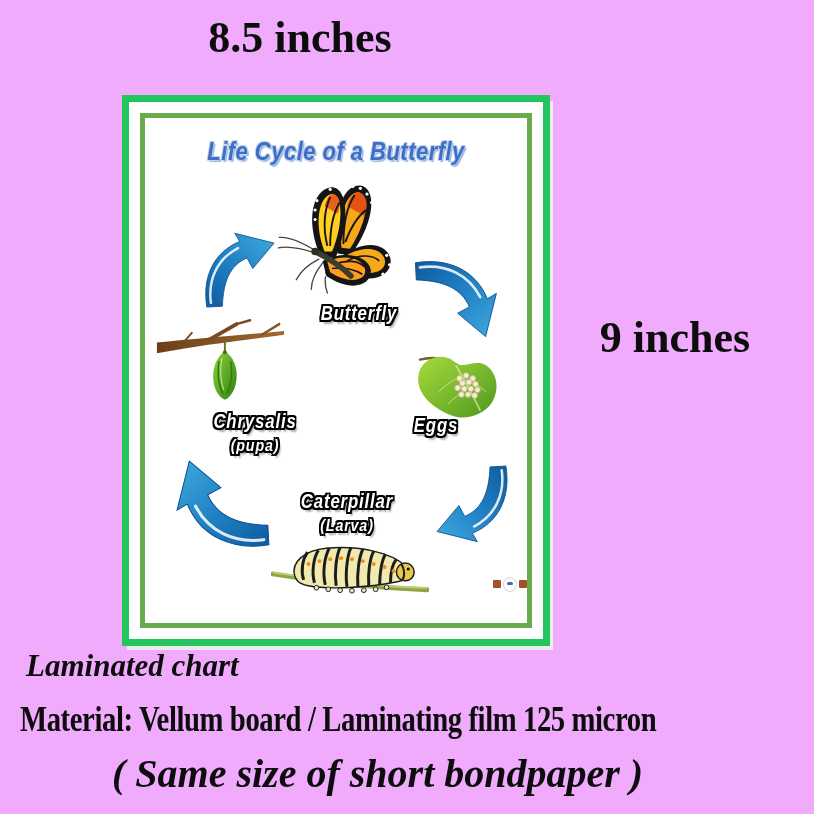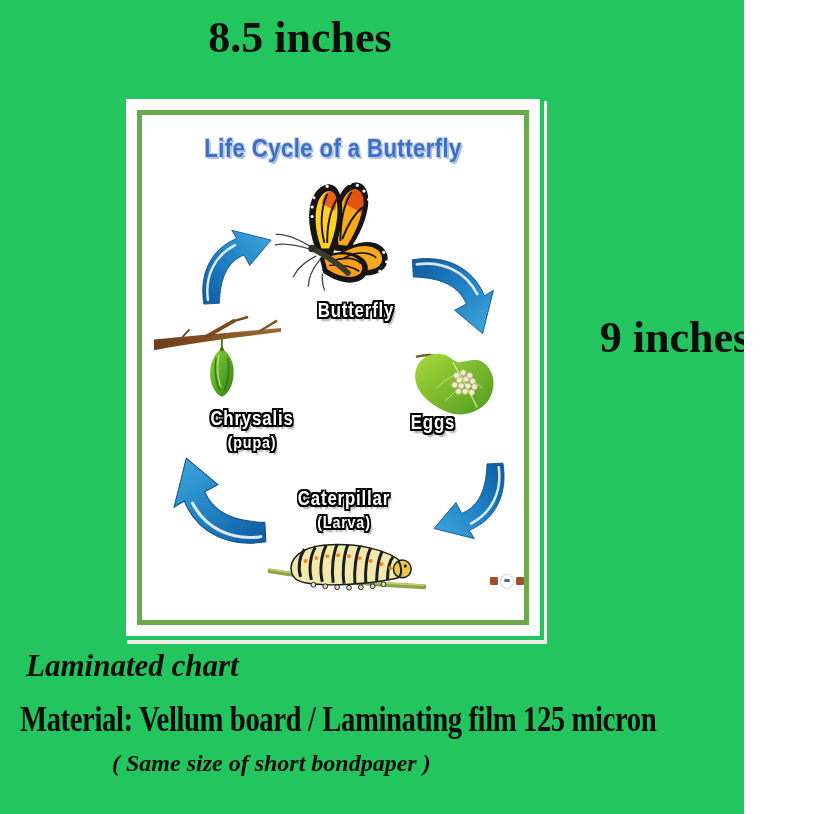--- a/index.html
+++ b/index.html
@@ -1,32 +1,33 @@
 <!DOCTYPE html>
 <html><head>
 <meta charset="utf-8">
 <style>
   html,body { margin:0; padding:0; background:#fff; }
   .canvas {
-    position:relative; width:744px; height:814px; background:#22c55e;
+    position:relative; width:814px; height:814px; background:#f0abfc;
     font-family:"Liberation Serif", serif; overflow:hidden;
   }
   
   .dim-label {
     position:absolute; font-family:"Liberation Serif", serif;
     font-weight:bold; font-size:44px; color:#0d0d0d; white-space:nowrap;
   }
   .dim-width  { left:100px; top:12px;  width:400px; text-align:center; }
   .dim-height { left:557px; top:312px; width:236px; text-align:center; }
 
   
   .poster {
     position:absolute; left:122px; top:95px; width:414px; height:537px;
-    background:#ffffff; border:4px solid #22c55e;
+    background:#ffffff; border:7px solid #22c55e;
     box-shadow:4px 5px 0 -1px #ececec;
+    font-style:italic;
   }
   .green-frame {
     position:absolute; left:11px; top:11px; right:11px; bottom:11px;
     border:5px solid #6aaa4b; pointer-events:none;
   }
   .poster-title {
     position:absolute; top:34px; left:0; width:100%; text-align:center;
     font-family:"Liberation Sans", sans-serif; font-weight:bold;
     font-size:26px; color:#3e6fc4; letter-spacing:0.5px;
     transform:scaleX(0.85); transform-origin:center;
@@ -46,21 +47,21 @@
   .stage-sublabel { font-size:17px; letter-spacing:1px; }
 
   .art { position:absolute; }
   .art svg { display:block; width:100%; height:100%; }
 
   
   .note { position:absolute; color:#0d0d0d; white-space:nowrap; }
   .note-1 { left:26px;  top:648px; font-size:31px; font-weight:bold;font-style:italic; }
   .note-2 { left:20px;  top:700px; font-size:35px; font-weight:bold;
             transform:scaleX(0.82); transform-origin:left; letter-spacing:-0.5px; }
-  .note-3 { left:112px; top:750px; font-size:24px; font-style:italic; font-weight:600; }
+  .note-3 { left:112px; top:750px; font-size:40px; font-style:italic; font-weight:600; }
 
   
   .logo { position:absolute; left:364px; top:474px; width:34px; height:16px;
           display:flex; align-items:center; justify-content:center; gap:2px; }
   .logo-block { width:8px; height:8px; background:#a5502c; border-radius:1px; }
   .logo-center { width:12px; height:13px; background:#fdfdfd; border:1px solid #d8d8d8;
                  border-radius:50%; position:relative; }
   .logo-center:after { content:""; position:absolute; left:3px; top:4px; width:6px; height:3px;
                        background:#4a62b0; border-radius:2px; }
 </style>

